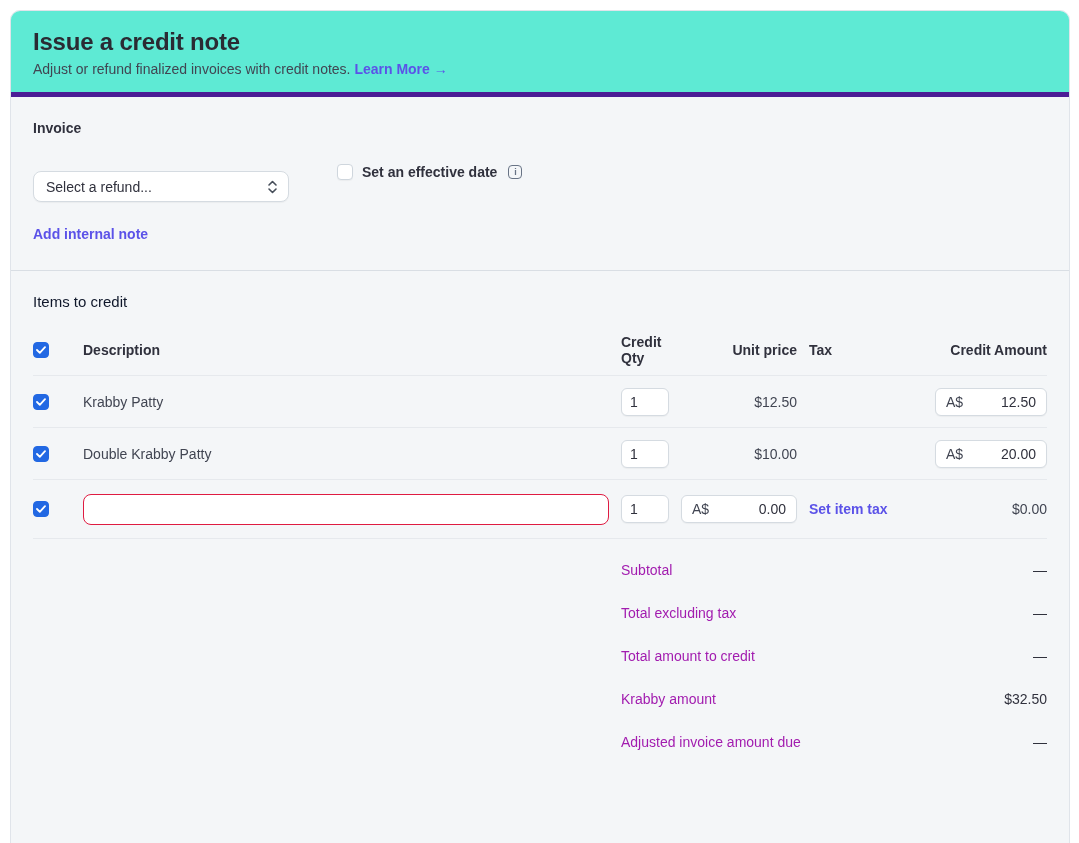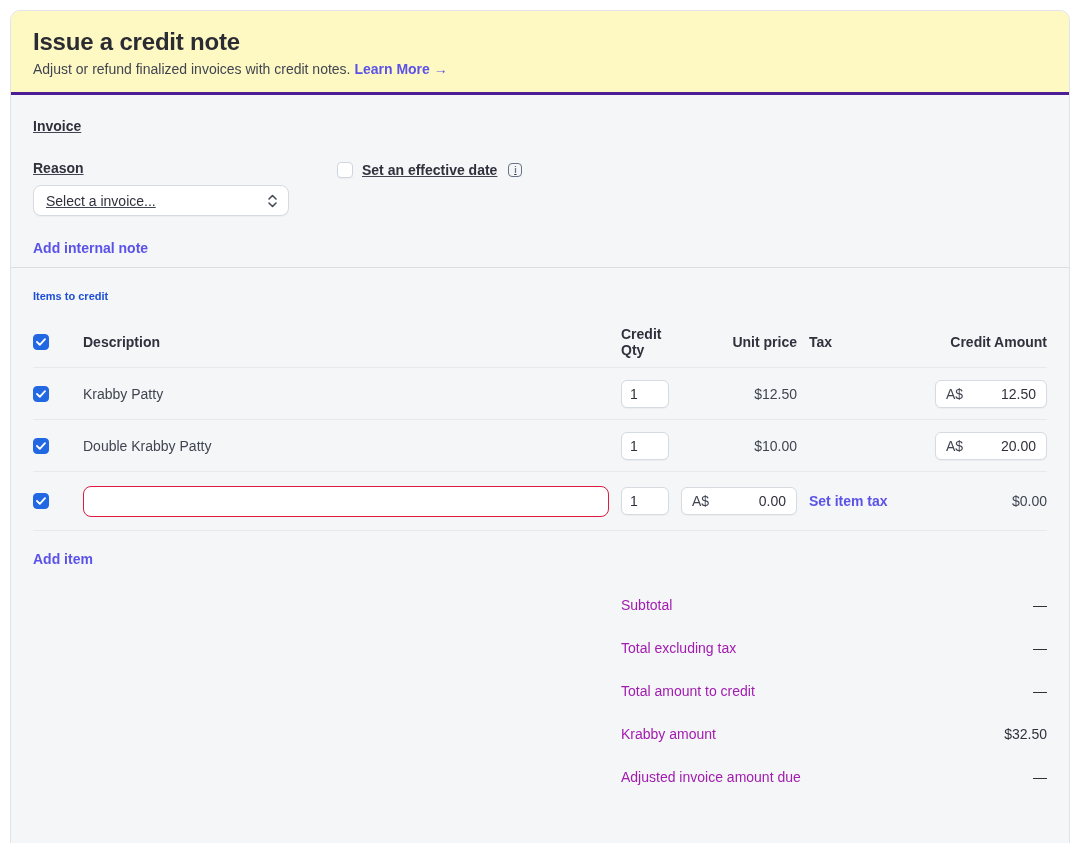--- a/index.html
+++ b/index.html
@@ -7,32 +7,32 @@
   body { font-family: "Liberation Sans", sans-serif; color: #414552; }
 
   .card {
     position: absolute; left: 10px; top: 10px; width: 1060px; height: 900px;
     border: 1px solid #e0e4ea; border-radius: 10px 10px 0 0;
     background: #f4f6f8; overflow: hidden;
   }
 
   
   .hdr {
-    background: #fef9c3; padding: 17px 22px 15px 22px;
-    border-bottom: 3px solid #4c1d95;
+    background: #5eead4; padding: 17px 22px 15px 22px;
+    border-bottom: 5px solid #4c1d95;
   }
   .hdr h1 {
     font-size: 24px; font-weight: 700; color: #2a2b33; letter-spacing: -0.2px;
     margin-bottom: 5px;
   }
   .hdr .sub { font-size: 14px; color: #414552; }
   .link { color: #5b52e8; font-weight: 600; text-decoration: none; cursor: pointer; }
 
   
-  .sec1 { padding: 23px 22px 10px 22px; border-bottom: 1px solid #d9dee4; text-decoration: underline; }
+  .sec1 { padding: 23px 22px 27px 22px; border-bottom: 1px solid #d9dee4; }
   .field-label { font-size: 14px; font-weight: 600; color: #30313d; }
   .invoice-line { margin-top: 8px; display: flex; align-items: center; gap: 14px; font-size: 14px; color: #414552; }
   .badge {
     display: inline-block; background: #cee9fe; color: #0b5cd7;
     font-size: 13px; font-weight: 600; line-height: 1;
     padding: 5px 7px; border-radius: 4px;
   }
   .reason-row { margin-top: 26px; display: flex; align-items: flex-start; gap: 48px; }
   .select {
     margin-top: 9px; width: 256px; height: 31px; background: #ffffff;
@@ -51,21 +51,21 @@
   .checkbox.on  { background: #2268e3; border: 1px solid #2268e3; }
   .info-icon {
     width: 14px; height: 14px; border: 1.2px solid #687385; border-radius: 4px;
     display: inline-flex; align-items: center; justify-content: center;
     font-size: 9px; font-weight: 700; color: #687385; margin-left: 2px;
   }
   .note-link { display: inline-block; margin-top: 24px; font-size: 14px; }
 
   
   .sec2 { padding: 22px 22px 0 22px; }
-  .sec2 h2 { font-size: 11px; font-weight: 700; color: #1d4ed8; }
+  .sec2 h2 { font-size: 15px; font-weight: 400; color: #0f172a; }
 
   .grid-row {
     display: grid;
     grid-template-columns: 38px 1fr 48px 116px 80px 146px;
     column-gap: 12px; align-items: center;
   }
   .thead { margin-top: 14px; padding: 8px 0; border-bottom: 1px solid #e6e9ed; min-height: 52px; }
   .th { font-size: 14px; font-weight: 600; color: #30313d; }
   .item-row { border-bottom: 1px solid #e6e9ed; height: 52px; }
   .item-row.tall { height: 59px; }
@@ -118,23 +118,22 @@
       <span>Adjust or refund finalized invoices with credit notes.</span>
       <a class="link">Learn More →</a>
     </div>
   </div>
 
   <div class="sec1">
     <div class="field-label">Invoice</div>
 
     <div class="reason-row">
       <div>
-        <div class="field-label">Reason</div>
         <div class="select">
-          <span>Select a invoice...</span>
+          <span>Select a refund...</span>
           <span>
             <svg width="11" height="14" viewBox="0 0 11 14">
               <path d="M2 5 L5.5 1.5 L9 5" fill="none" stroke="#474e5a" stroke-width="1.6" stroke-linecap="round" stroke-linejoin="round"></path>
               <path d="M2 9 L5.5 12.5 L9 9" fill="none" stroke="#474e5a" stroke-width="1.6" stroke-linecap="round" stroke-linejoin="round"></path>
             </svg>
           </span>
         </div>
       </div>
 
       <div class="chk-row">
@@ -208,23 +207,20 @@
       <input class="desc-input" value="" style="">
       <input class="qty-input" value="1" style="">
       <span class="amount-box">
         <span class="cur">A$</span>
         <span>0.00</span>
       </span>
       <a class="link tax-link">Set item tax</a>
       <span class="price-text right">$0.00</span>
     </div>
 
-    <div class="additem-row">
-      <a class="link">Add item</a>
-    </div>
 
     <div class="summary">
       <div class="sum-row">
         <span class="sum-label">Subtotal</span>
         <span class="sum-value">—</span>
       </div>
       <div class="sum-row">
         <span class="sum-label">Total excluding tax</span>
         <span class="sum-value">—</span>
       </div>

